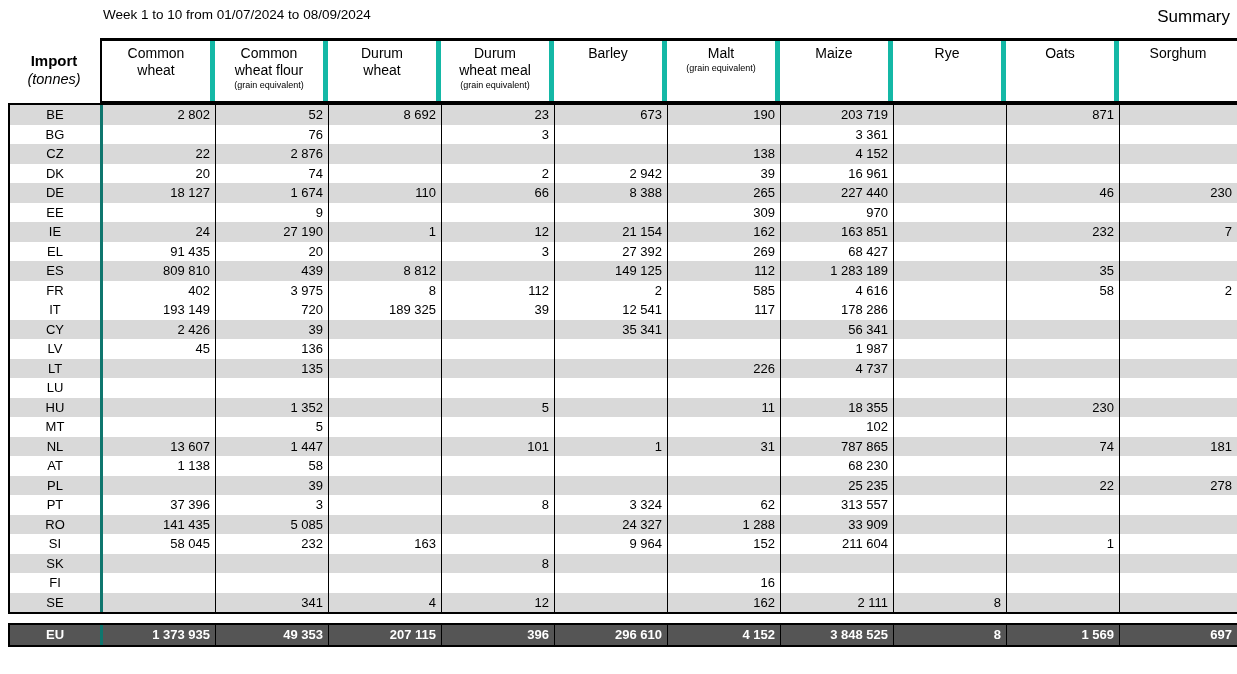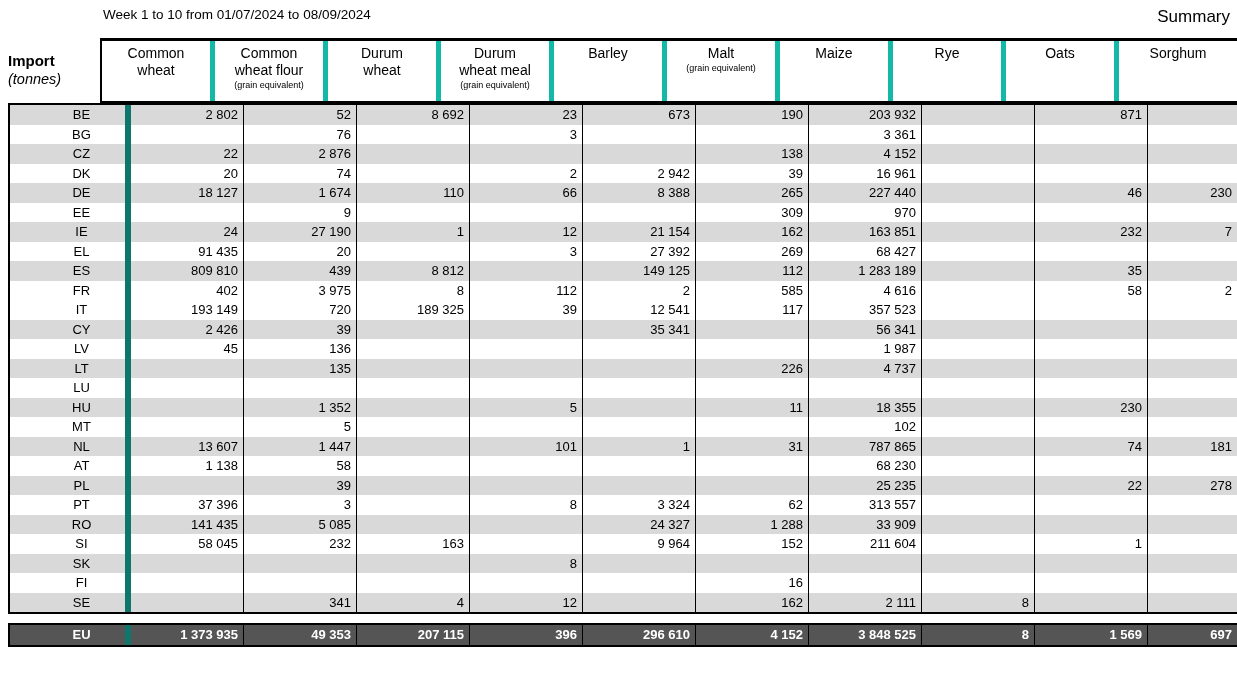--- a/index.html
+++ b/index.html
@@ -15,38 +15,38 @@
   
   .topbar { position: absolute; top: 6px; left: 0; width: 1230px; height: 24px; }
   .title { position: absolute; left: 103px; top: 1px; font-size: 13.5px; }
   .summary { position: absolute; right: 0; top: 1px; font-size: 17px; }
 
   
   .table-area { position: absolute; top: 38px; left: 8px; width: 1229px; }
 
   
   .header-section { display: flex; height: 65px; }
-  .import-cell { width: 92px; text-align: left; padding-top: 13px; }
+  .import-cell { width: 92px; text-align: center; padding-top: 13px; }
   .import-title { display: block; font-size: 15px; font-weight: bold; line-height: 19px; }
   .import-unit { display: block; font-size: 14.5px; font-style: italic; line-height: 18px; }
   .header-box {
     flex: 1; display: flex;
     border: 2px solid #000; border-top-width: 3px; border-right: none;
     background: #fff;
   }
   .hcell { width: 113px; border-right: 5px solid #14b8a6; text-align: center; padding-top: 4px; }
   .hcell:last-child { border-right: none; width: auto; flex: 1; }
   .hlabel { display: block; font-size: 14px; line-height: 17px; white-space: pre-line; }
   .hsub { display: block; font-size: 9px; line-height: 11px; margin-top: 1px; }
 
   
   .body-box { border: 2px solid #000; border-right: none; background: #fff; }
   .body-row { display: flex; height: 19.5px; line-height: 19.5px; font-size: 13px; }
   .body-row.stripe { background: #d9d9d9; }
-  .label-cell { width: 93px; border-right: 6px solid #0f766e; text-align: center; overflow: hidden; margin-left: 28px; }
+  .label-cell { width: 93px; border-right: 3px solid #0f766e; text-align: center; overflow: hidden; }
   .num-cell { width: 113px; border-right: 1px solid #000; text-align: right; padding-right: 5px; overflow: hidden; }
   .num-cell:last-child { border-right: none; width: auto; flex: 1; }
 
   
   .eu-box {
     margin-top: 9px;
     border: 2px solid #000; border-right: none;
     color: #fff; font-weight: bold;
   }
   .eu-box .body-row { height: 20px; line-height: 20px; border-radius: 10px; }
@@ -109,21 +109,21 @@
 
     <div class="body-box">
         <div class="body-row stripe">
           <div class="label-cell">BE</div>
           <div class="num-cell">2 802</div>
           <div class="num-cell">52</div>
           <div class="num-cell">8 692</div>
           <div class="num-cell">23</div>
           <div class="num-cell">673</div>
           <div class="num-cell">190</div>
-          <div class="num-cell">203 932</div>
+          <div class="num-cell">203 719</div>
           <div class="num-cell"></div>
           <div class="num-cell">871</div>
           <div class="num-cell"></div>
         </div>
         <div class="body-row">
           <div class="label-cell">BG</div>
           <div class="num-cell"></div>
           <div class="num-cell">76</div>
           <div class="num-cell"></div>
           <div class="num-cell">3</div>
@@ -239,21 +239,21 @@
           <div class="num-cell">2</div>
         </div>
         <div class="body-row">
           <div class="label-cell">IT</div>
           <div class="num-cell">193 149</div>
           <div class="num-cell">720</div>
           <div class="num-cell">189 325</div>
           <div class="num-cell">39</div>
           <div class="num-cell">12 541</div>
           <div class="num-cell">117</div>
-          <div class="num-cell">357 523</div>
+          <div class="num-cell">178 286</div>
           <div class="num-cell"></div>
           <div class="num-cell"></div>
           <div class="num-cell"></div>
         </div>
         <div class="body-row stripe">
           <div class="label-cell">CY</div>
           <div class="num-cell">2 426</div>
           <div class="num-cell">39</div>
           <div class="num-cell"></div>
           <div class="num-cell"></div>

